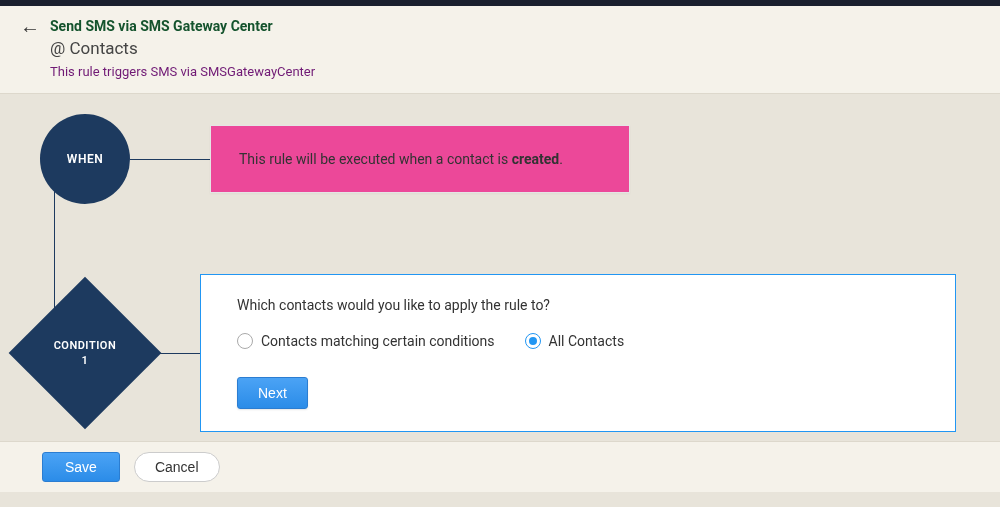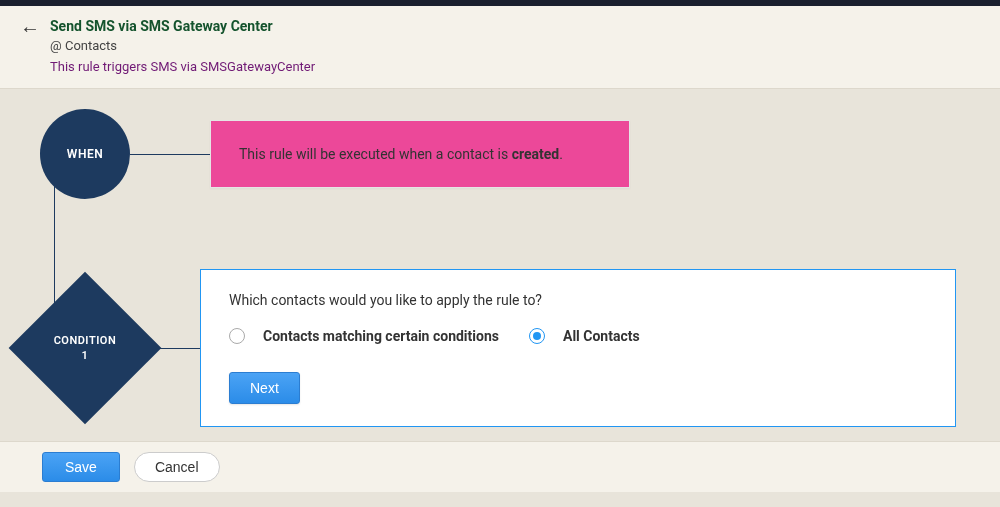--- a/index.html
+++ b/index.html
@@ -37,21 +37,21 @@
       line-height: 1;
     }
     .page-title {
       font-size: 14px;
       font-weight: 700;
       color: #14532d;
     }
     .context-line {
       margin-left: 30px;
       margin-top: 2px;
-      font-size: 13px;
+      font-size: 17px;
       color: #444;
     }
     .description-line {
       margin-left: 30px;
       margin-top: 6px;
       font-size: 13px;
       color: #701a75;
     }
     .flow-area {
       position: relative;
@@ -128,45 +128,44 @@
       color: #fff;
       text-align: center;
       font-size: 11px;
       font-weight: 600;
       letter-spacing: 0.5px;
       line-height: 1.4;
     }
     .condition-card {
       background: #fff;
       border: 1px solid #2196f3;
-      padding: 22px 28px;
+      padding: 22px 36px;
       font-size: 14px;
       color: #333;
       flex: 1;
       margin-right: 14px;
       position: relative;
     }
     .condition-question {
       font-size: 14px;
       color: #333;
       margin-bottom: 20px;
     }
     .radio-row {
       display: flex;
       align-items: center;
       gap: 30px;
     }
     .radio-option {
       display: flex;
       align-items: center;
-      gap: 18px;
-      cursor: pointer;
-      font-size: 14px;
-      color: #333;
-      font-weight: bold;
+      gap: 8px;
+      cursor: pointer;
+      font-size: 14px;
+      color: #333;
     }
     .radio-circle {
       width: 16px;
       height: 16px;
       border-radius: 50%;
       border: 1.5px solid #aaa;
       display: flex;
       align-items: center;
       justify-content: center;
       background: #fff;

